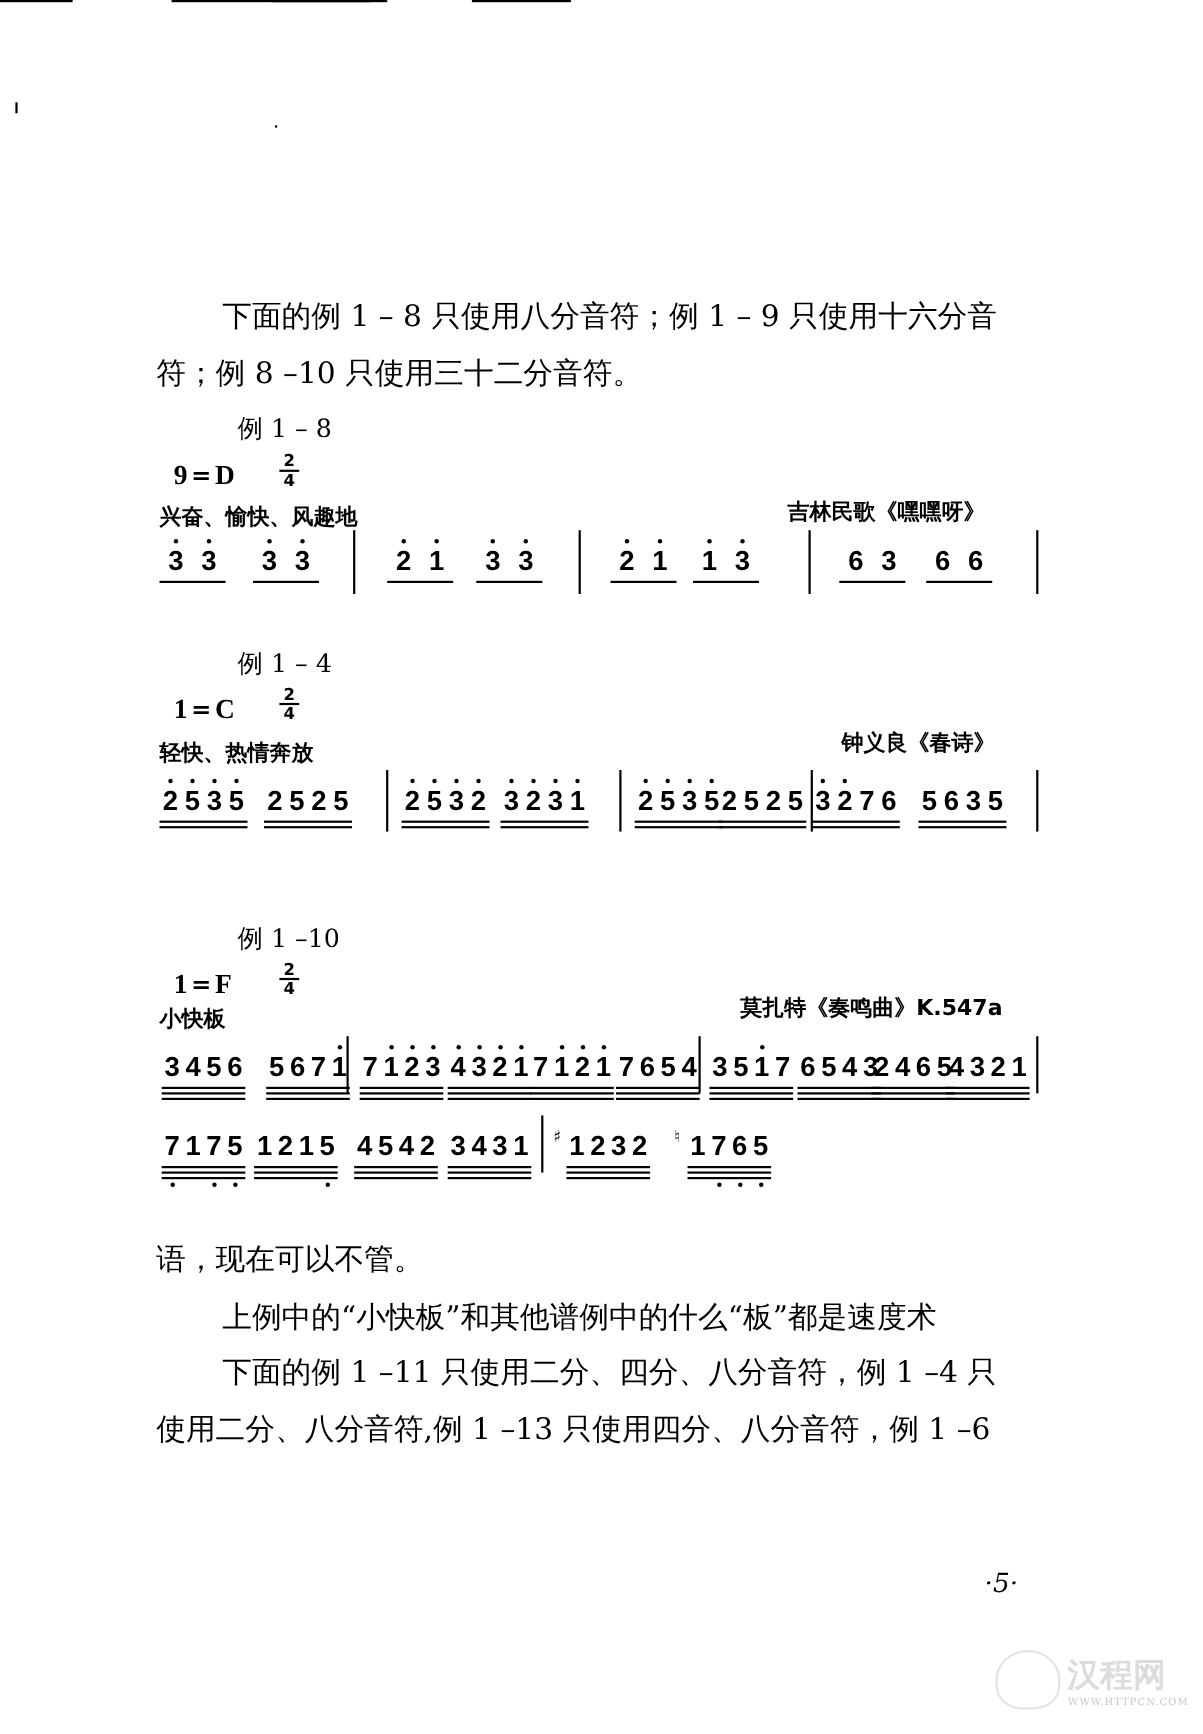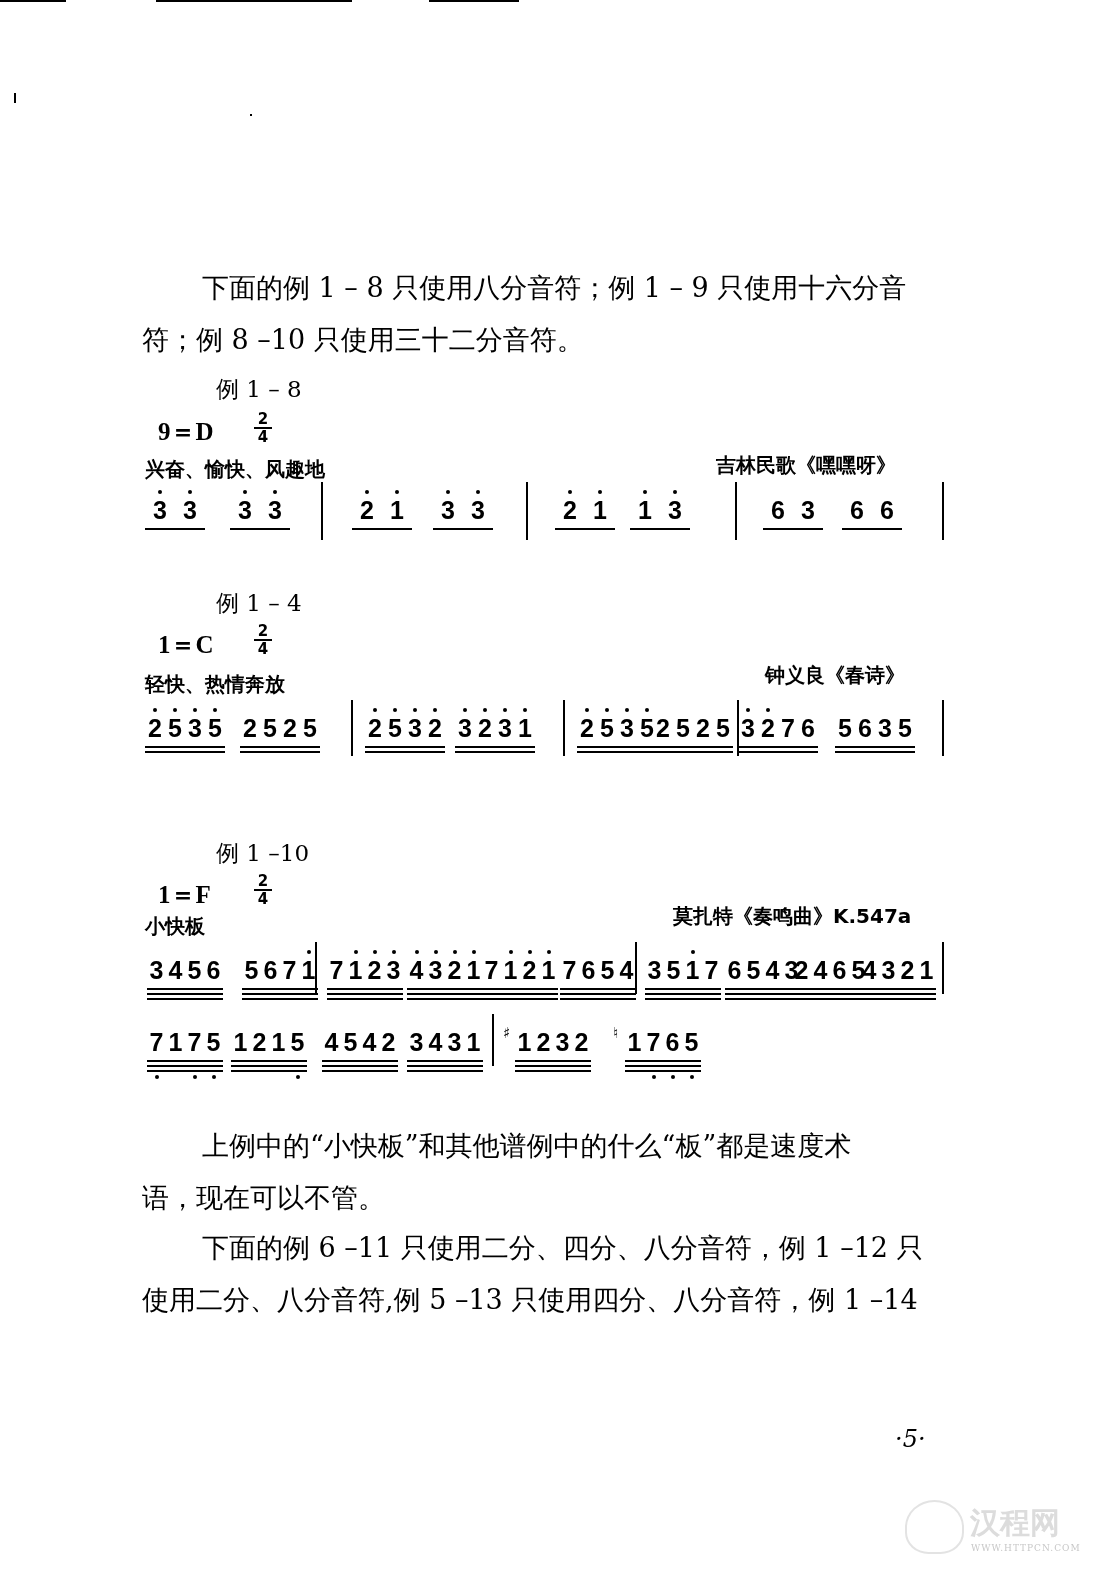--- a/index.html
+++ b/index.html
@@ -345,27 +345,27 @@
         <span class="note" style="width: 19px;">5<span class="dot-lo"></span></span>
         <div class="uline" style="top: 32px;"></div>
         <div class="uline" style="top: 37px;"></div>
         <div class="uline" style="top: 42px;"></div>
       </div>
       <div class="barline" style="left: 347px; top: -8px; height: 52px;"></div>
     </div>
 </div>
 
 <div class="para" style="top:1120px;">
+  <div>语，现在可以不管。</div>
   <div><span class="ind"></span><span>上例中的“小快板”和其他谱例中的什么“板”都是速度术</span></div>
-  <div>语，现在可以不管。</div>
 </div>
 
 <div class="para" style="top:1222px;">
-  <div><span class="ind"></span><span>下面的例 6 –11 只使用二分、四分、八分音符，例 1 –12 只</span></div>
-  <div>使用二分、八分音符,例 5 –13 只使用四分、八分音符，例 1 –14</div>
+  <div><span class="ind"></span><span>下面的例 1 –11 只使用二分、四分、八分音符，例 1 –4 只</span></div>
+  <div>使用二分、八分音符,例 1 –13 只使用四分、八分音符，例 1 –6</div>
 </div>
 
 <div class="pagenum">·5·</div>
 
 <div class="watermark">
   <div class="wm-logo"></div>
   <div class="wm-text">汉程网</div>
   <div class="wm-url">WWW.HTTPCN.COM</div>
 </div>
 

